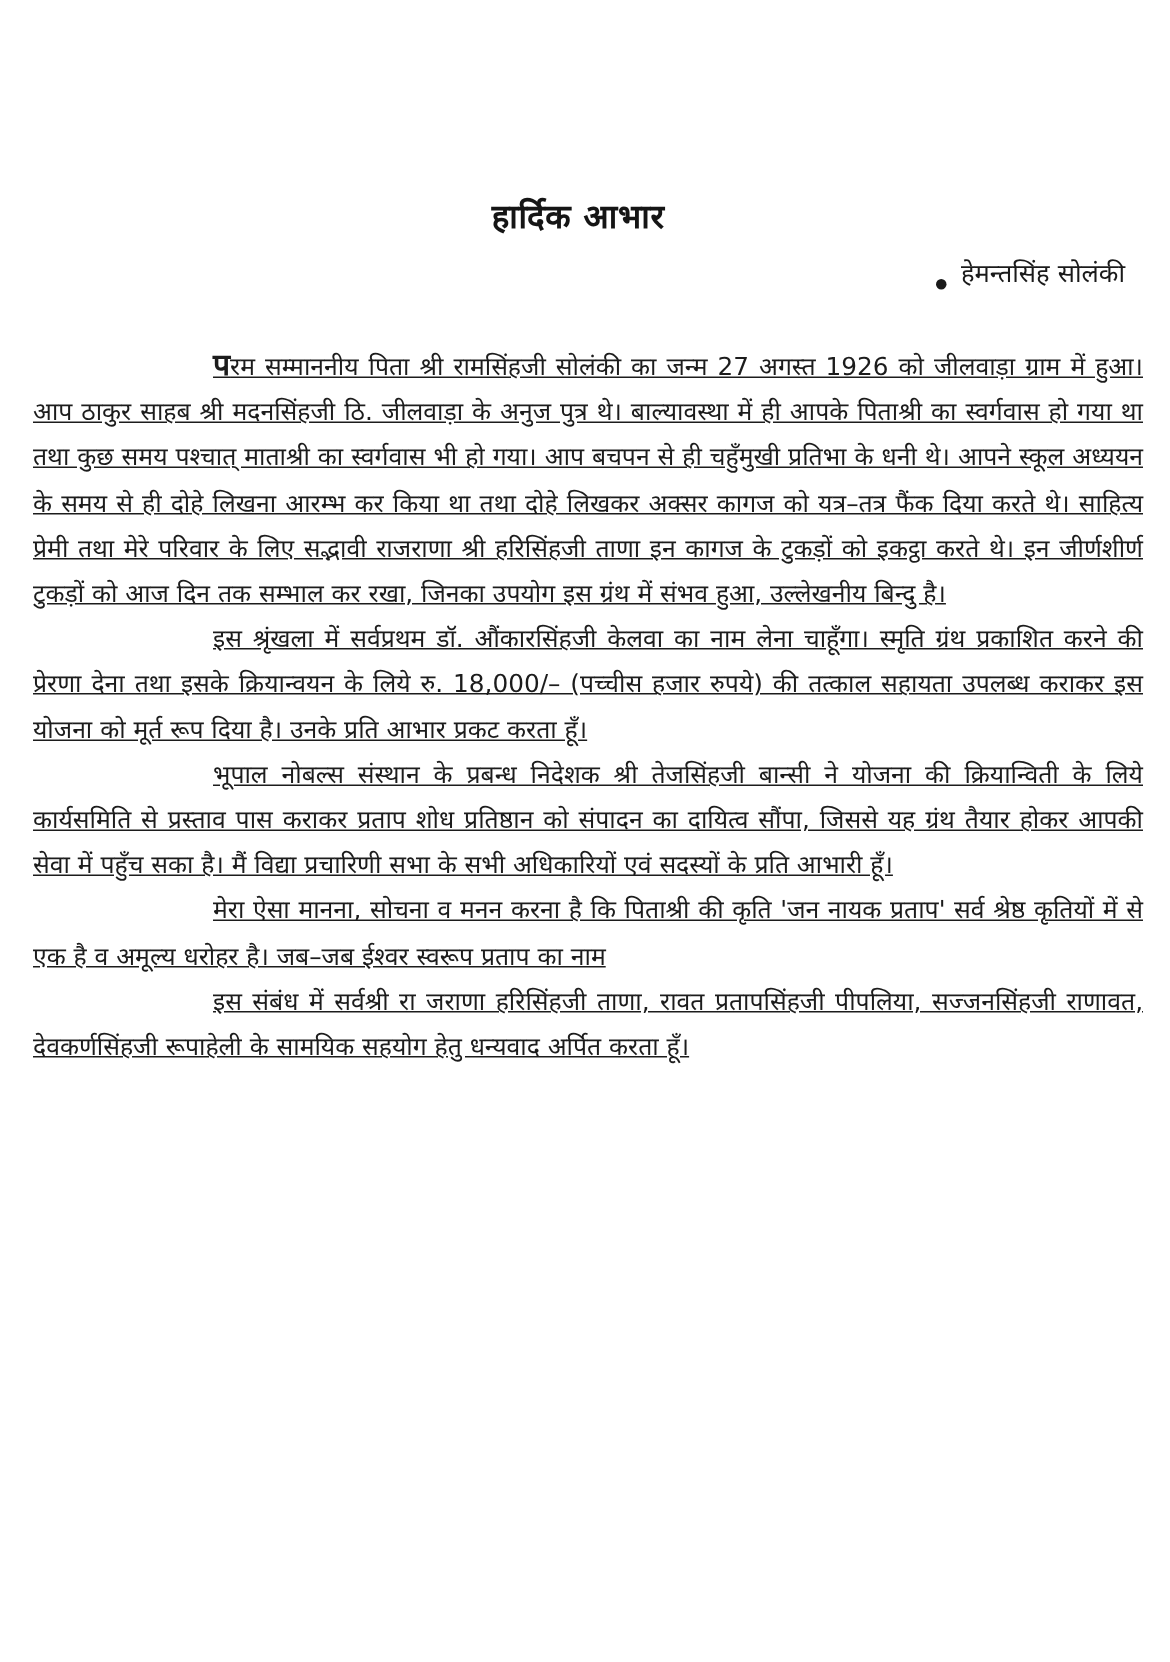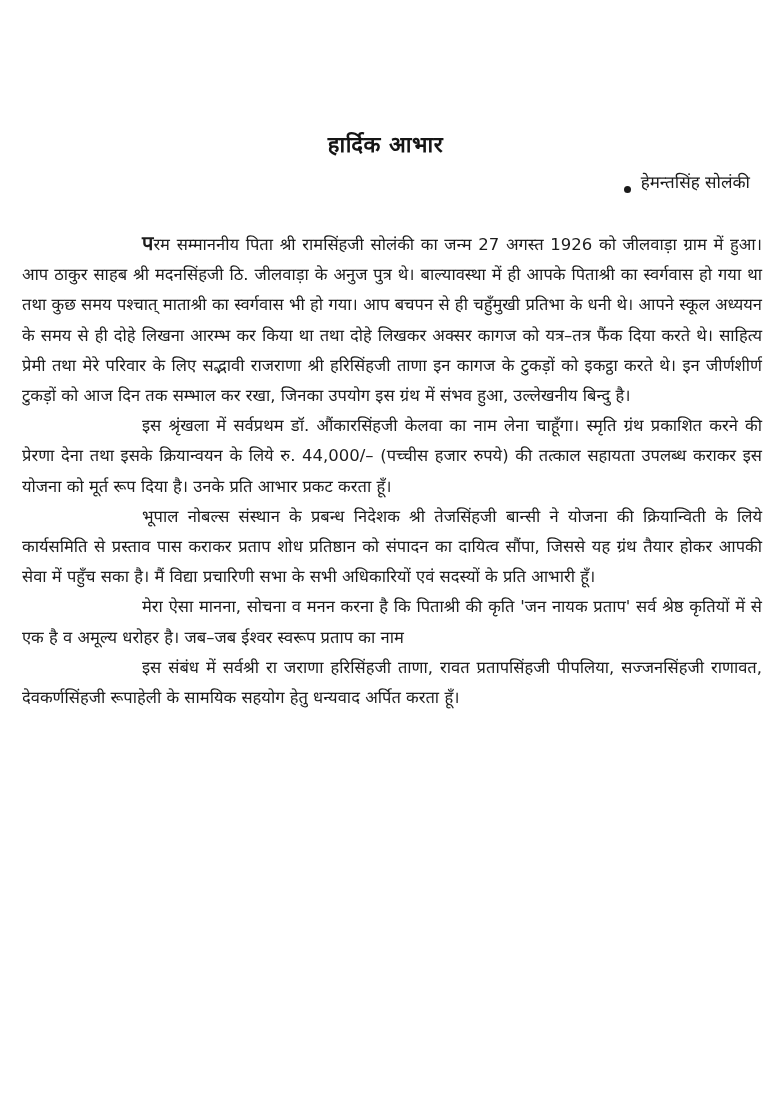--- a/index.html
+++ b/index.html
@@ -58,37 +58,38 @@
       font-size: 16.5px;
       line-height: 30.2px;
       text-align: justify;
       color: #1c1c1c;
     }
     .body-text p {
       margin: 0;
       text-indent: 120px;
       text-align: justify;
       text-align-last: left;
+      text-decoration: underline;
     }
     .first-word-initial {
       font-weight: bold;
       font-size: 20px;
     }
   </style>
 </head>
 <body>
 
 <div class="page">
   <div class="title">हार्दिक आभार</div>
 
   <div class="author">
     <span class="bullet"></span>
     <span>हेमन्तसिंह सोलंकी</span>
   </div>
 
   <div class="body-text">
     <p><span class="first-word-initial">प</span><span>रम सम्माननीय पिता श्री रामसिंहजी सोलंकी का जन्म 27 अगस्त 1926 को जीलवाड़ा ग्राम में हुआ। आप ठाकुर साहब श्री मदनसिंहजी ठि. जीलवाड़ा के अनुज पुत्र थे। बाल्यावस्था में ही आपके पिताश्री का स्वर्गवास हो गया था तथा कुछ समय पश्चात् माताश्री का स्वर्गवास भी हो गया। आप बचपन से ही चहुँमुखी प्रतिभा के धनी थे। आपने स्कूल अध्ययन के समय से ही दोहे लिखना आरम्भ कर किया था तथा दोहे लिखकर अक्सर कागज को यत्र–तत्र फैंक दिया करते थे। साहित्य प्रेमी तथा मेरे परिवार के लिए सद्भावी राजराणा श्री हरिसिंहजी ताणा इन कागज के टुकड़ों को इकट्ठा करते थे। इन जीर्णशीर्ण टुकड़ों को आज दिन तक सम्भाल कर रखा, जिनका उपयोग इस ग्रंथ में संभव हुआ, उल्लेखनीय बिन्दु है।</span></p>
-    <p>इस श्रृंखला में सर्वप्रथम डॉ. औंकारसिंहजी केलवा का नाम लेना चाहूँगा। स्मृति ग्रंथ प्रकाशित करने की प्रेरणा देना तथा इसके क्रियान्वयन के लिये रु. 44,000/– (पच्चीस हजार रुपये) की तत्काल सहायता उपलब्ध कराकर इस योजना को मूर्त रूप दिया है। उनके प्रति आभार प्रकट करता हूँ।</p>
+    <p>इस श्रृंखला में सर्वप्रथम डॉ. औंकारसिंहजी केलवा का नाम लेना चाहूँगा। स्मृति ग्रंथ प्रकाशित करने की प्रेरणा देना तथा इसके क्रियान्वयन के लिये रु. 18,000/– (पच्चीस हजार रुपये) की तत्काल सहायता उपलब्ध कराकर इस योजना को मूर्त रूप दिया है। उनके प्रति आभार प्रकट करता हूँ।</p>
     <p>भूपाल नोबल्स संस्थान के प्रबन्ध निदेशक श्री तेजसिंहजी बान्सी ने योजना की क्रियान्विती के लिये कार्यसमिति से प्रस्ताव पास कराकर प्रताप शोध प्रतिष्ठान को संपादन का दायित्व सौंपा, जिससे यह ग्रंथ तैयार होकर आपकी सेवा में पहुँच सका है। मैं विद्या प्रचारिणी सभा के सभी अधिकारियों एवं सदस्यों के प्रति आभारी हूँ।</p>
     <p>मेरा ऐसा मानना, सोचना व मनन करना है कि पिताश्री की कृति 'जन नायक प्रताप' सर्व श्रेष्ठ कृतियों में से एक है व अमूल्य धरोहर है। जब–जब ईश्वर स्वरूप प्रताप का नाम</p>
     <p>इस संबंध में सर्वश्री रा जराणा हरिसिंहजी ताणा, रावत प्रतापसिंहजी पीपलिया, सज्जनसिंहजी राणावत, देवकर्णसिंहजी रूपाहेली के सामयिक सहयोग हेतु धन्यवाद अर्पित करता हूँ।</p>
   </div>
 </div>
 
 </body></html>

